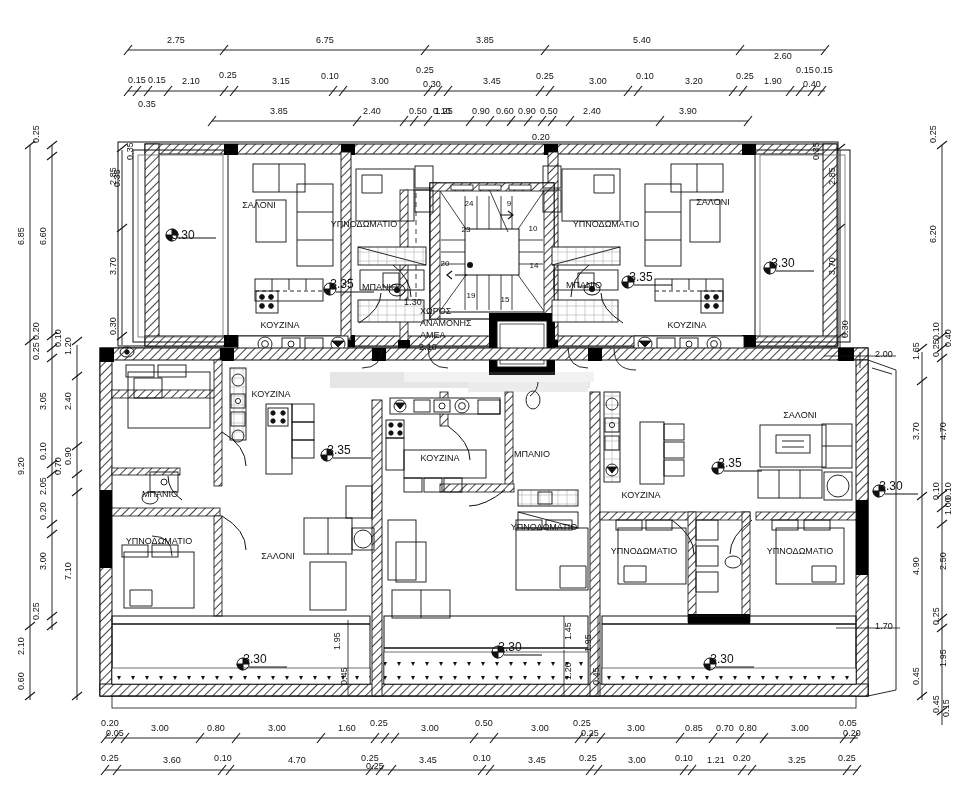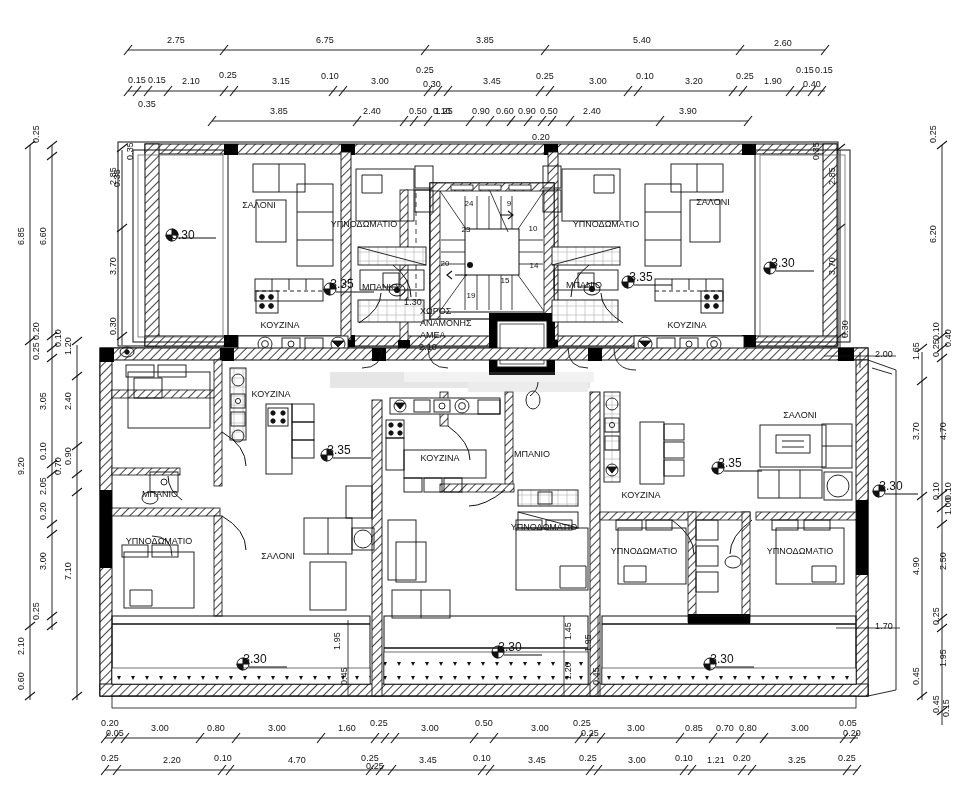--- a/index.html
+++ b/index.html
@@ -622,21 +622,21 @@
       <div class="room" style="left: 800px; top: 551px; transform: translate(-50%, -50%);">ΥΠΝΟΔΩΜΑΤΙΟ</div>
     </div>
 <div id="stepLabels">
       <div class="step" style="left: 469px; top: 203px; transform: translate(-50%, -50%);">24</div>
       <div class="step" style="left: 509px; top: 203px; transform: translate(-50%, -50%);">9</div>
       <div class="step" style="left: 466px; top: 229px; transform: translate(-50%, -50%);">23</div>
       <div class="step" style="left: 533px; top: 228px; transform: translate(-50%, -50%);">10</div>
       <div class="step" style="left: 445px; top: 263px; transform: translate(-50%, -50%);">20</div>
       <div class="step" style="left: 534px; top: 265px; transform: translate(-50%, -50%);">14</div>
       <div class="step" style="left: 471px; top: 295px; transform: translate(-50%, -50%);">19</div>
-      <div class="step" style="left: 505px; top: 280px; transform: translate(-50%, -50%);">15</div>
+      <div class="step" style="left: 505px; top: 299px; transform: translate(-50%, -50%);">15</div>
     </div>
 <div id="levelLabels">
       <div class="lvl" style="left: 183px; top: 235px; transform: translate(-50%, -50%);">3.30</div>
       <div class="lvl" style="left: 342px; top: 284px; transform: translate(-50%, -50%);">3.35</div>
       <div class="lvl" style="left: 641px; top: 277px; transform: translate(-50%, -50%);">3.35</div>
       <div class="lvl" style="left: 783px; top: 263px; transform: translate(-50%, -50%);">3.30</div>
       <div class="lvl" style="left: 339px; top: 450px; transform: translate(-50%, -50%);">3.35</div>
       <div class="lvl" style="left: 730px; top: 463px; transform: translate(-50%, -50%);">3.35</div>
       <div class="lvl" style="left: 891px; top: 486px; transform: translate(-50%, -50%);">3.30</div>
       <div class="lvl" style="left: 255px; top: 659px; transform: translate(-50%, -50%);">3.30</div>
@@ -647,21 +647,21 @@
       <div class="dim" style="left: 413px; top: 302px; transform: translate(-50%, -50%);">1.30</div>
       <div class="dim" style="left: 428px; top: 347px; transform: translate(-50%, -50%);">2.10</div>
       <div class="dim" style="left: 884px; top: 354px; transform: translate(-50%, -50%);">2.00</div>
       <div class="dim" style="left: 884px; top: 626px; transform: translate(-50%, -50%);">1.70</div>
     </div>
 <div id="topDims">
       <div class="dim" style="left: 176px; top: 40px; transform: translate(-50%, -50%);">2.75</div>
       <div class="dim" style="left: 325px; top: 40px; transform: translate(-50%, -50%);">6.75</div>
       <div class="dim" style="left: 485px; top: 40px; transform: translate(-50%, -50%);">3.85</div>
       <div class="dim" style="left: 642px; top: 40px; transform: translate(-50%, -50%);">5.40</div>
-      <div class="dim" style="left: 783px; top: 43px; transform: translate(-50%, -50%);">2.60</div>
+      <div class="dim" style="left: 783px; top: 56px; transform: translate(-50%, -50%);">2.60</div>
       <div class="dim" style="left: 137px; top: 80px; transform: translate(-50%, -50%);">0.15</div>
       <div class="dim" style="left: 157px; top: 80px; transform: translate(-50%, -50%);">0.15</div>
       <div class="dim" style="left: 147px; top: 104px; transform: translate(-50%, -50%);">0.35</div>
       <div class="dim" style="left: 191px; top: 81px; transform: translate(-50%, -50%);">2.10</div>
       <div class="dim" style="left: 228px; top: 75px; transform: translate(-50%, -50%);">0.25</div>
       <div class="dim" style="left: 281px; top: 81px; transform: translate(-50%, -50%);">3.15</div>
       <div class="dim" style="left: 330px; top: 76px; transform: translate(-50%, -50%);">0.10</div>
       <div class="dim" style="left: 380px; top: 81px; transform: translate(-50%, -50%);">3.00</div>
       <div class="dim" style="left: 425px; top: 70px; transform: translate(-50%, -50%);">0.25</div>
       <div class="dim" style="left: 432px; top: 84px; transform: translate(-50%, -50%);">0.30</div>
@@ -702,21 +702,21 @@
       <div class="dim" style="left: 582px; top: 723px; transform: translate(-50%, -50%);">0.25</div>
       <div class="dim" style="left: 590px; top: 733px; transform: translate(-50%, -50%);">0.25</div>
       <div class="dim" style="left: 636px; top: 728px; transform: translate(-50%, -50%);">3.00</div>
       <div class="dim" style="left: 694px; top: 728px; transform: translate(-50%, -50%);">0.85</div>
       <div class="dim" style="left: 725px; top: 728px; transform: translate(-50%, -50%);">0.70</div>
       <div class="dim" style="left: 748px; top: 728px; transform: translate(-50%, -50%);">0.80</div>
       <div class="dim" style="left: 800px; top: 728px; transform: translate(-50%, -50%);">3.00</div>
       <div class="dim" style="left: 848px; top: 723px; transform: translate(-50%, -50%);">0.05</div>
       <div class="dim" style="left: 852px; top: 733px; transform: translate(-50%, -50%);">0.20</div>
       <div class="dim" style="left: 110px; top: 758px; transform: translate(-50%, -50%);">0.25</div>
-      <div class="dim" style="left: 172px; top: 760px; transform: translate(-50%, -50%);">2.20</div>
+      <div class="dim" style="left: 172px; top: 760px; transform: translate(-50%, -50%);">3.60</div>
       <div class="dim" style="left: 223px; top: 758px; transform: translate(-50%, -50%);">0.10</div>
       <div class="dim" style="left: 297px; top: 760px; transform: translate(-50%, -50%);">4.70</div>
       <div class="dim" style="left: 370px; top: 758px; transform: translate(-50%, -50%);">0.25</div>
       <div class="dim" style="left: 375px; top: 766px; transform: translate(-50%, -50%);">0.25</div>
       <div class="dim" style="left: 428px; top: 760px; transform: translate(-50%, -50%);">3.45</div>
       <div class="dim" style="left: 482px; top: 758px; transform: translate(-50%, -50%);">0.10</div>
       <div class="dim" style="left: 537px; top: 760px; transform: translate(-50%, -50%);">3.45</div>
       <div class="dim" style="left: 588px; top: 758px; transform: translate(-50%, -50%);">0.25</div>
       <div class="dim" style="left: 637px; top: 760px; transform: translate(-50%, -50%);">3.00</div>
       <div class="dim" style="left: 684px; top: 758px; transform: translate(-50%, -50%);">0.10</div>

